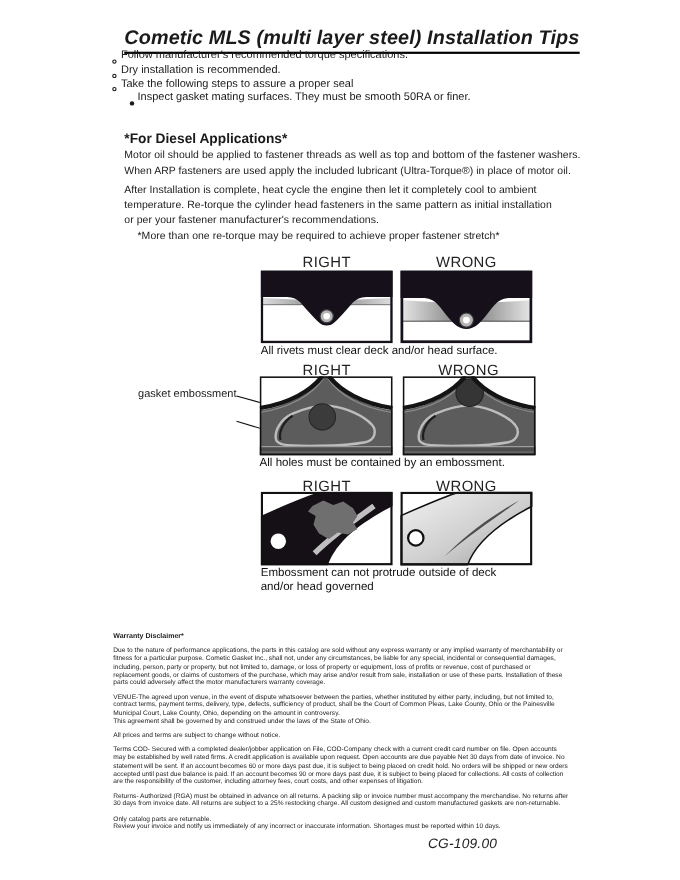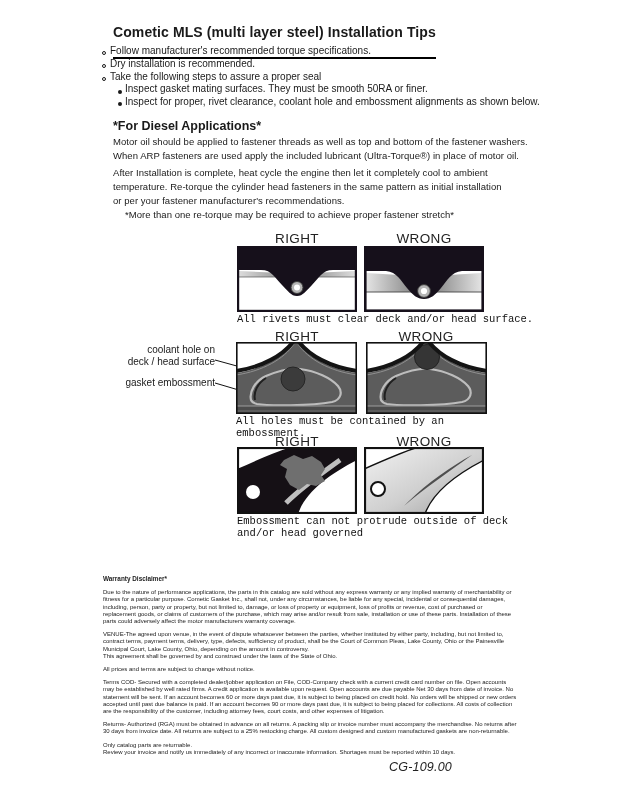--- a/index.html
+++ b/index.html
@@ -1,36 +1,36 @@
 <!DOCTYPE html>
 <html><head>
 <meta charset="utf-8">
 <style>
   * { margin:0; padding:0; box-sizing:border-box; }
   html,body { background:#ffffff; }
   body { font-family:"Liberation Sans", sans-serif; color:#1a1a1a; }
   .page { position:relative; width:618px; height:800px; background:#ffffff; overflow:hidden; }
 
-  .title { position:absolute; left:113px; top:24px; font-size:14px; font-weight:bold;
-           border-bottom:2px solid #000; padding-bottom:17px; letter-spacing:0.1px; }
+  .title { position:absolute; left:113px; top:24px; font-size:18px; font-weight:bold;
+           border-bottom:2px solid #000; padding-bottom:2px; letter-spacing:0.1px;font-style:italic; }
 
   .bullets { position:absolute; left:102px; top:45px; font-size:10px; }
-  .b-row { display:flex; align-items:center; line-height:12.8px; }
+  .b-row { display:flex; align-items:flex-end; line-height:12.8px; }
   .b-row.sub { margin-left:16px; }
   .mk1 { width:4px; height:4px; border:1px solid #1a1a1a; border-radius:50%; margin:3.5px 4px 0 0; flex:none; }
   .mk2 { width:4px; height:4px; background:#1a1a1a; border-radius:50%; margin:3.5px 3px 0 0; flex:none; }
 
   .sect-head { position:absolute; left:113px; top:119px; font-size:12.5px; font-weight:bold; }
   .para { position:absolute; left:113px; font-size:9.5px; line-height:14px; letter-spacing:0.05px; }
   .p1 { top:135px; } .p2 { top:166px; } .note { top:208px;margin-left:12px; }
 
   .dlabel { position:absolute; width:120px; text-align:center; font-size:13.5px; color:#222; letter-spacing:0.4px; }
   .dbox { position:absolute; width:120px; }
   .dbox svg { display:block; }
-  .caption { position:absolute; font-size:10.5px; line-height:11.5px; color:#111;font-family:Liberation Mono, monospace; }
+  .caption { position:absolute; font-size:10.5px; line-height:11.5px; color:#111; }
 
   .side-labels { position:absolute; left:90px; top:344px; width:125px; text-align:right;
                  font-size:10px; line-height:12px; }
   .side-labels .lbl2 { margin-top:9px; }
   .leaders { position:absolute; left:213px; top:350px; }
 
   .disclaimer { position:absolute; left:103px; top:575px; width:414px; font-size:6px; line-height:7.2px; color:#222; }
   .disclaimer h4 { font-size:6.4px; margin-bottom:7px; }
   .disclaimer p { margin-bottom:6px; }
   .disclaimer p.tight { margin-bottom:0; }
@@ -53,24 +53,20 @@
       <span class="mk1"></span>
       <span>Dry installation is recommended.</span>
     </div>
     <div class="b-row">
       <span class="mk1"></span>
       <span>Take the following steps to assure a proper seal</span>
     </div>
     <div class="b-row sub">
       <span class="mk2"></span>
       <span>Inspect gasket mating surfaces.  They must be smooth 50RA or finer.</span>
-    </div>
-    <div class="b-row sub">
-      <span class="mk2"></span>
-      <span>Inspect for proper, rivet clearance, coolant hole and embossment alignments as shown below.</span>
     </div>
   </div>
 
   <div class="sect-head">*For Diesel Applications*</div>
 
   <div class="para p2">
     <div>After Installation is complete, heat cycle the engine then let it completely cool to ambient</div>
     <div>temperature. Re-torque the cylinder head fasteners in the same pattern as initial installation</div>
     <div>or per your fastener manufacturer's recommendations.</div>
   </div>
@@ -130,24 +126,20 @@
       <rect x="1.2" y="1.2" width="117.6" height="63.6" fill="none" stroke="#16101b" stroke-width="2.8"></rect>
     </svg>
   </div>
 
   <div class="caption" style="left:237px; top:314px;">All rivets must clear deck and/or head surface.</div>
 
   <div class="dlabel" style="left:237px; top:329px;">RIGHT</div>
   <div class="dlabel" style="left:366px; top:329px;">WRONG</div>
 
   <div class="side-labels">
-    <div>
-      <div>coolant hole on</div>
-      <div>deck / head surface</div>
-    </div>
     <div class="lbl2">gasket embossment</div>
   </div>
 
   <svg class="leaders" width="90" height="52" viewBox="0 0 90 52">
     <line x1="2" y1="10" x2="82" y2="32" stroke="#111" stroke-width="1"></line>
     <line x1="2" y1="33" x2="46" y2="46" stroke="#111" stroke-width="1"></line>
   </svg>
 
   <div class="dbox" style="left:236px; top:342px;">
     <svg width="121" height="72" viewBox="0 0 121 72">

